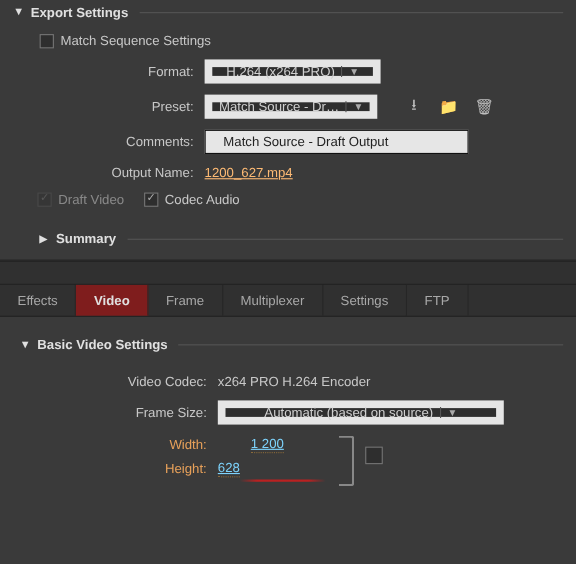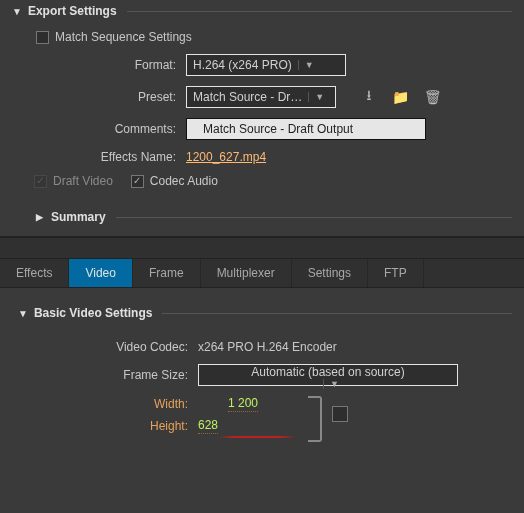--- a/index.html
+++ b/index.html
@@ -44,35 +44,35 @@
     width: 150px;
     text-align: right;
     padding-right: 10px;
     color: #c8c8c8;
   }
   .label.orange { color: #e8a15a; }
   .dropdown {
     display: flex;
     align-items: center;
     background: #2e2e2e;
-    border: 1px solid #e5e5e5;
+    border: 7px solid #e5e5e5;
     height: 22px;
     padding: 0 6px;
     color: #d0d0d0;
     min-width: 160px;
-    justify-content: flex-start;
+    justify-content: center;
   }
   .dropdown .arrow {
     border-left: 1px solid #555;
     padding-left: 6px;
     margin-left: 6px;
     font-size: 9px;
     color: #aaa;
   }
-  .dropdown.wide { min-width: 260px; flex-direction: column; }
+  .dropdown.wide { min-width: 260px; }
   .textfield {
     background: #e6e6e6;
     color: #222;
     border: 1px solid #111;
     height: 22px;
     padding: 0 16px;
     min-width: 240px;
     display: flex;
     align-items: center;
   }
@@ -135,31 +135,33 @@
     background: #303030;
     border-bottom: 1px solid #222;
   }
   .tab {
     padding: 7px 16px;
     font-size: 12px;
     color: #a8a8a8;
     border-right: 1px solid #262626;
   }
   .tab.active {
-    background: #0369a1;
+    background: #7f1d1d;
     color: #e0e0e0;
+    font-weight: bold;
   }
   .lower {
     padding-top: 14px;
   }
   .static-val { color: #c8c8c8; }
   .num-val {
-    color: #bef264;
+    color: #7dd3fc;
     border-bottom: 1px dotted #8a6a3a;
     padding-bottom: 1px;
+    text-decoration: underline;
   }
   .height-row { position: relative; }
   .redline {
     position: absolute;
     left: 200px;
     top: 18px;
     width: 78px;
     height: 2px;
     background: linear-gradient(to right, rgba(200,30,30,0), rgba(200,30,30,.9) 20%, rgba(200,30,30,.9) 80%, rgba(200,30,30,0));
     border-radius: 1px;
@@ -226,21 +228,21 @@
     </div>
 
     <div class="row">
       <span class="label">Comments:</span>
       <div class="textfield">
         <span>Match Source - Draft Output</span>
       </div>
     </div>
 
     <div class="row">
-      <span class="label">Effects Name:</span>
+      <span class="label">Output Name:</span>
       <span class="link">1200_627.mp4</span>
     </div>
 
     <div class="row" style="margin-left:-2px;">
       <span class="checkline disabled">
         <span class="checkbox checked disabled"></span>
         <span>Draft Video</span>
       </span>
       <span class="checkline">
         <span class="checkbox checked"></span>

